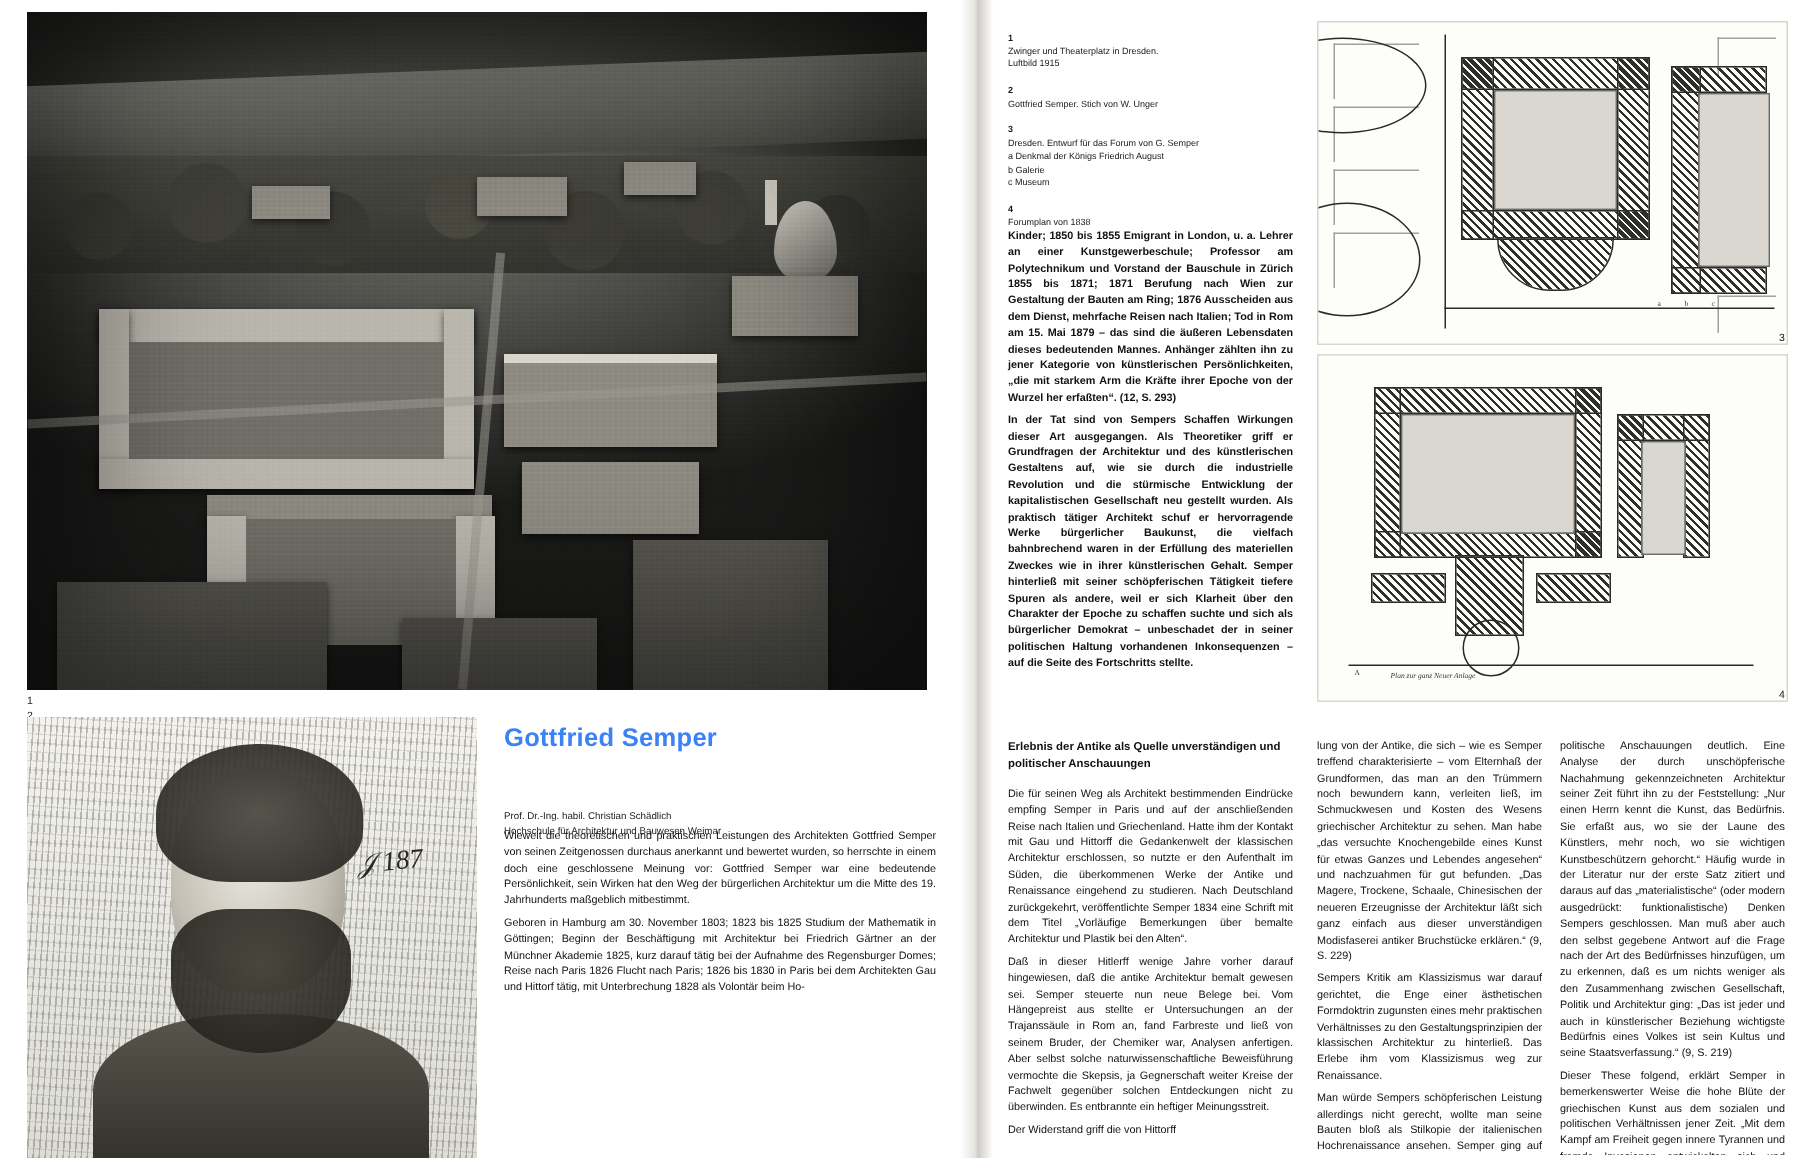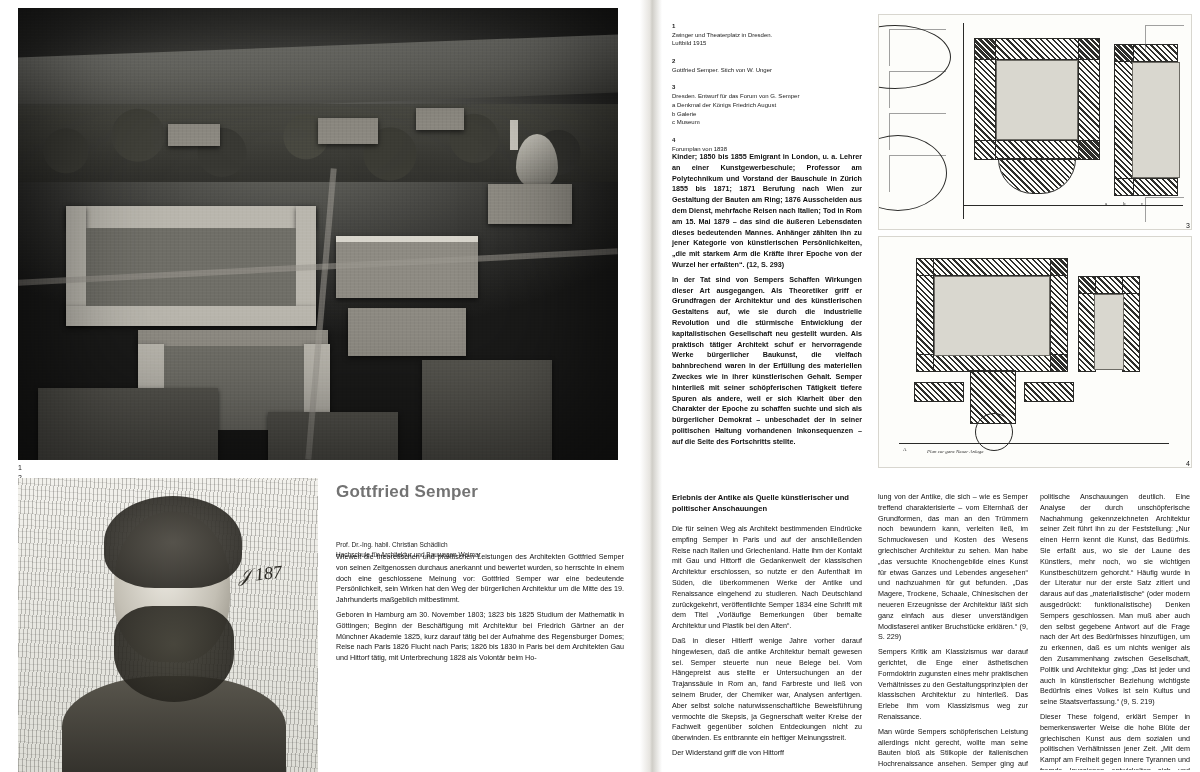--- a/index.html
+++ b/index.html
@@ -97,21 +97,21 @@
     position:absolute;left:44px;top:198px;width:224px;height:110px;border-radius:46% 46% 0 0;
     background:linear-gradient(180deg,#59564d,#2f2d28);
   }
   .p-sign{
     position:absolute;right:36px;top:86px;font-family:"Liberation Serif", serif;
     font-style:italic;font-size:18px;color:#2a2823;transform:rotate(-6deg);
   }
 
   .heading{
     position:absolute;left:336px;top:482px;width:286px;
-    font-size:17px;font-weight:bold;color:#737373;letter-spacing:.2px;
+    font-size:17px;font-weight:bold;color:#3b82f6;letter-spacing:.2px;
   }
   .byline{
     position:absolute;left:336px;top:540px;width:286px;
     font-size:6.5px;line-height:1.5;color:#222;
   }
   .left-body{
     position:absolute;left:336px;top:552px;width:288px;height:190px;
     font-size:7.2px;line-height:1.5;color:#111;text-align:justify;
     column-count:1;
     overflow:hidden;
@@ -273,21 +273,21 @@
         <span class="num">4</span>
         <span class="sub">Forumplan von 1838</span>
       </div>
     </div>
 
     <div class="col-left">
       <p>Kinder; 1850 bis 1855 Emigrant in London, u. a. Lehrer an einer Kunstgewerbeschule; Professor am Polytechnikum und Vorstand der Bauschule in Zürich 1855 bis 1871; 1871 Berufung nach Wien zur Gestaltung der Bauten am Ring; 1876 Ausscheiden aus dem Dienst, mehrfache Reisen nach Italien; Tod in Rom am 15. Mai 1879 – das sind die äußeren Lebensdaten dieses bedeutenden Mannes. Anhänger zählten ihn zu jener Kategorie von künstlerischen Persönlichkeiten, „die mit starkem Arm die Kräfte ihrer Epoche von der Wurzel her erfaßten“. (12, S. 293)</p>
       <p>In der Tat sind von Sempers Schaffen Wirkungen dieser Art ausgegangen. Als Theoretiker griff er Grundfragen der Architektur und des künstlerischen Gestaltens auf, wie sie durch die industrielle Revolution und die stürmische Entwicklung der kapitalistischen Gesellschaft neu gestellt wurden. Als praktisch tätiger Architekt schuf er hervorragende Werke bürgerlicher Baukunst, die vielfach bahnbrechend waren in der Erfüllung des materiellen Zweckes wie in ihrer künstlerischen Gehalt. Semper hinterließ mit seiner schöpferischen Tätigkeit tiefere Spuren als andere, weil er sich Klarheit über den Charakter der Epoche zu schaffen suchte und sich als bürgerlicher Demokrat – unbeschadet der in seiner politischen Haltung vorhandenen Inkonsequenzen – auf die Seite des Fortschritts stellte.</p>
     </div>
 
-    <div class="sec-title">Erlebnis der Antike als Quelle künstlerischer und politischer Anschauungen</div>
+    <div class="sec-title">Erlebnis der Antike als Quelle unverständigen und politischer Anschauungen</div>
 
     <div class="col-left2">
       <p>Die für seinen Weg als Architekt bestimmenden Eindrücke empfing Semper in Paris und auf der anschließenden Reise nach Italien und Griechenland. Hatte ihm der Kontakt mit Gau und Hittorff die Gedankenwelt der klassischen Architektur erschlossen, so nutzte er den Aufenthalt im Süden, die überkommenen Werke der Antike und Renaissance eingehend zu studieren. Nach Deutschland zurückgekehrt, veröffentlichte Semper 1834 eine Schrift mit dem Titel „Vorläufige Bemerkungen über bemalte Architektur und Plastik bei den Alten“.</p>
       <p>Daß in dieser Hitlerff wenige Jahre vorher darauf hingewiesen, daß die antike Architektur bemalt gewesen sei. Semper steuerte nun neue Belege bei. Vom Hängepreist aus stellte er Untersuchungen an der Trajanssäule in Rom an, fand Farbreste und ließ von seinem Bruder, der Chemiker war, Analysen anfertigen. Aber selbst solche naturwissenschaftliche Beweisführung vermochte die Skepsis, ja Gegnerschaft weiter Kreise der Fachwelt gegenüber solchen Entdeckungen nicht zu überwinden. Es entbrannte ein heftiger Meinungsstreit.</p>
       <p>Der Widerstand griff die von Hittorff</p>
     </div>
 
     <div class="col-mid">
       <p>lung von der Antike, die sich – wie es Semper treffend charakterisierte – vom Elternhaß der Grundformen, das man an den Trümmern noch bewundern kann, verleiten ließ, im Schmuckwesen und Kosten des Wesens griechischer Architektur zu sehen. Man habe „das versuchte Knochengebilde eines Kunst für etwas Ganzes und Lebendes angesehen“ und nachzuahmen für gut befunden. „Das Magere, Trockene, Schaale, Chinesischen der neueren Erzeugnisse der Architektur läßt sich ganz einfach aus dieser unverständigen Modisfaserei antiker Bruchstücke erklären.“ (9, S. 229)</p>
       <p>Sempers Kritik am Klassizismus war darauf gerichtet, die Enge einer ästhetischen Formdoktrin zugunsten eines mehr praktischen Verhältnisses zu den Gestaltungsprinzipien der klassischen Architektur zu hinterließ. Das Erlebe ihm vom Klassizismus weg zur Renaissance.</p>

